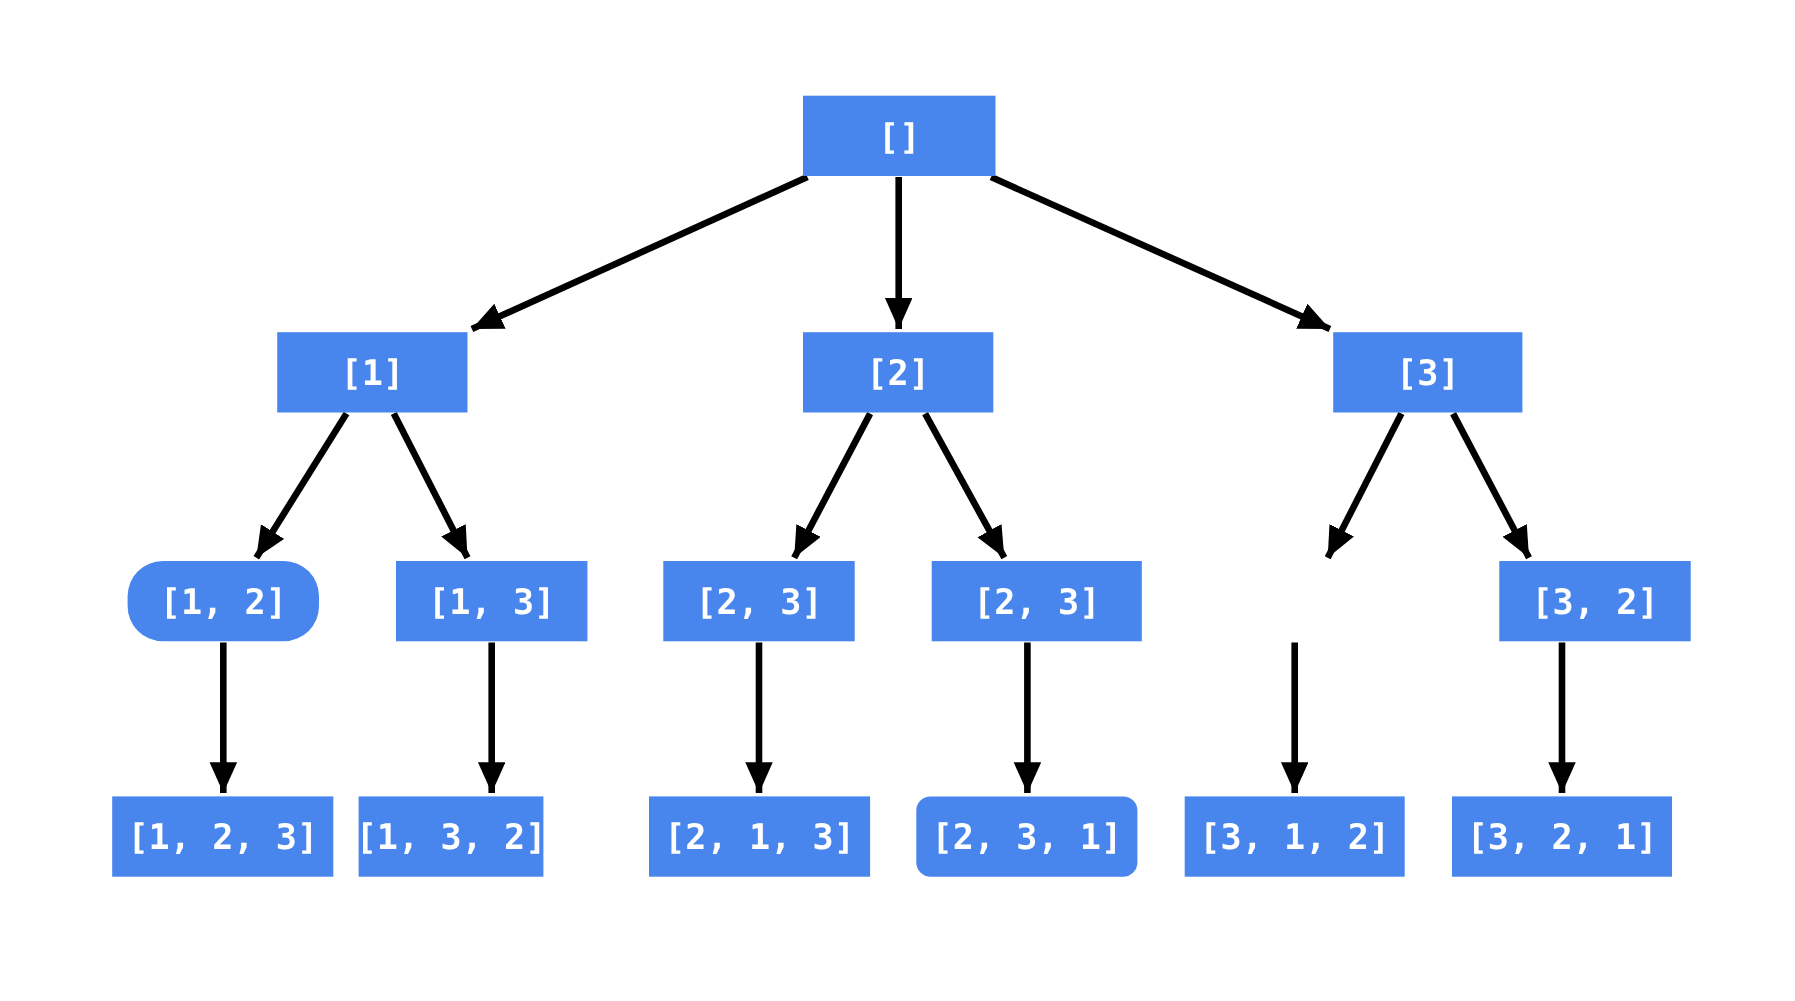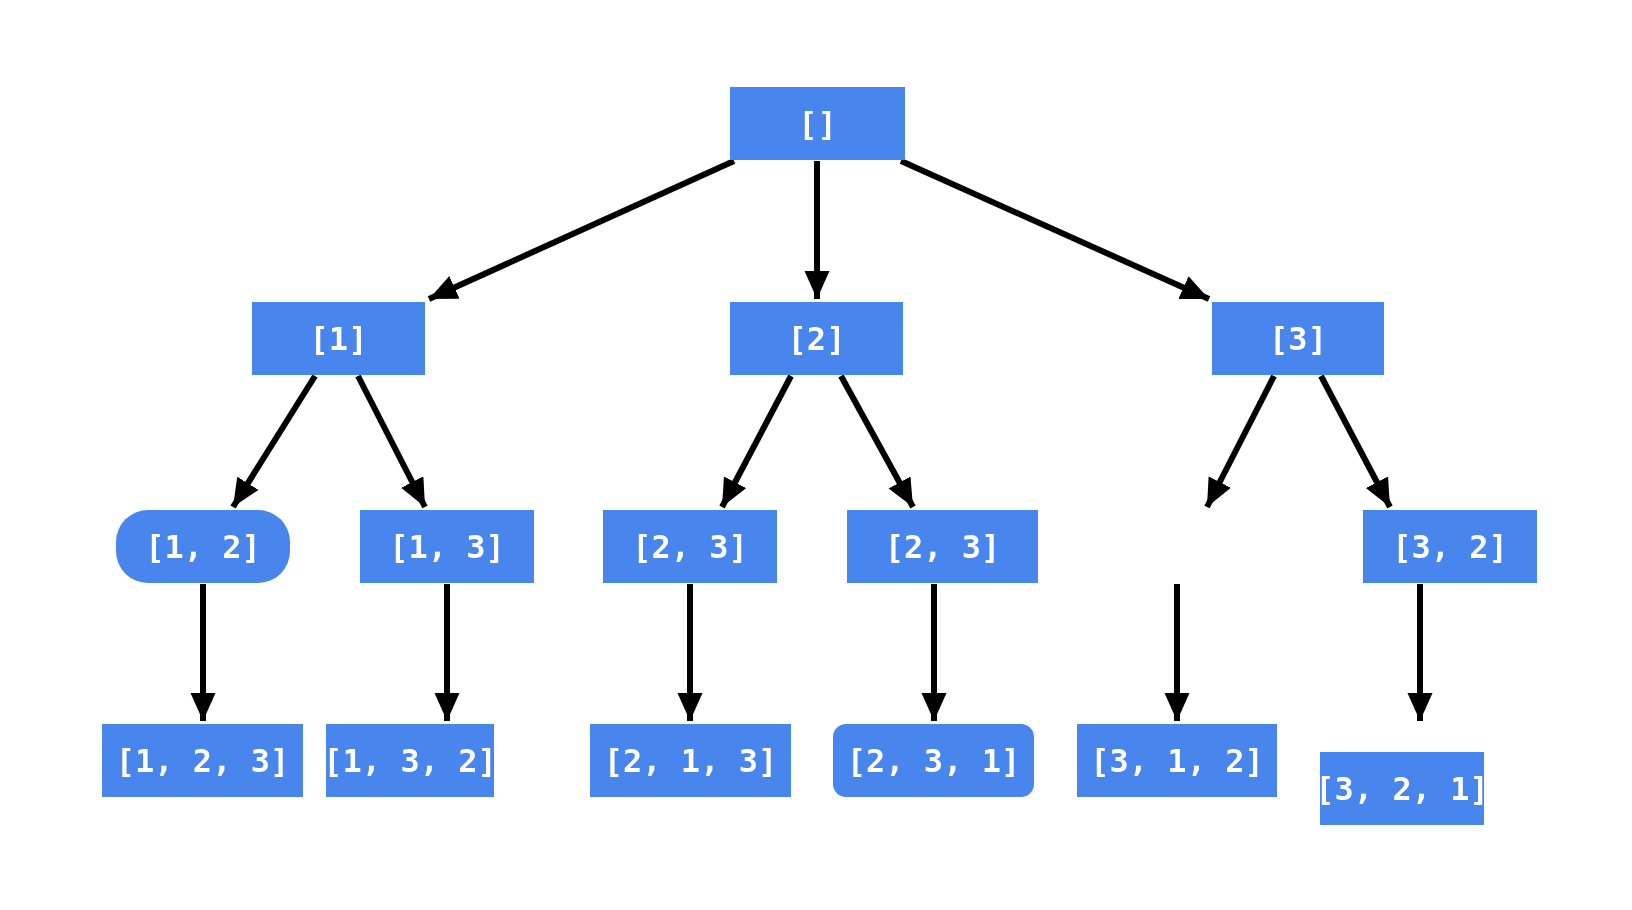--- a/index.html
+++ b/index.html
@@ -118,17 +118,17 @@
   </div>
   <div class="node" style="left:590px;  top:724px; width:201px;">
     <span>[2, 1, 3]</span>
   </div>
   <div class="node" style="left:833px;  top:724px; width:201px;border-radius:13px;">
     <span>[2, 3, 1]</span>
   </div>
   <div class="node" style="left:1077px; top:724px; width:200px;">
     <span>[3, 1, 2]</span>
   </div>
-  <div class="node" style="left:1320px; top:724px; width:164px;margin-top:28px;">
+  <div class="node" style="left:1320px; top:724px; width:200px;">
     <span>[3, 2, 1]</span>
   </div>
 
 </div>
 
 </body></html>

